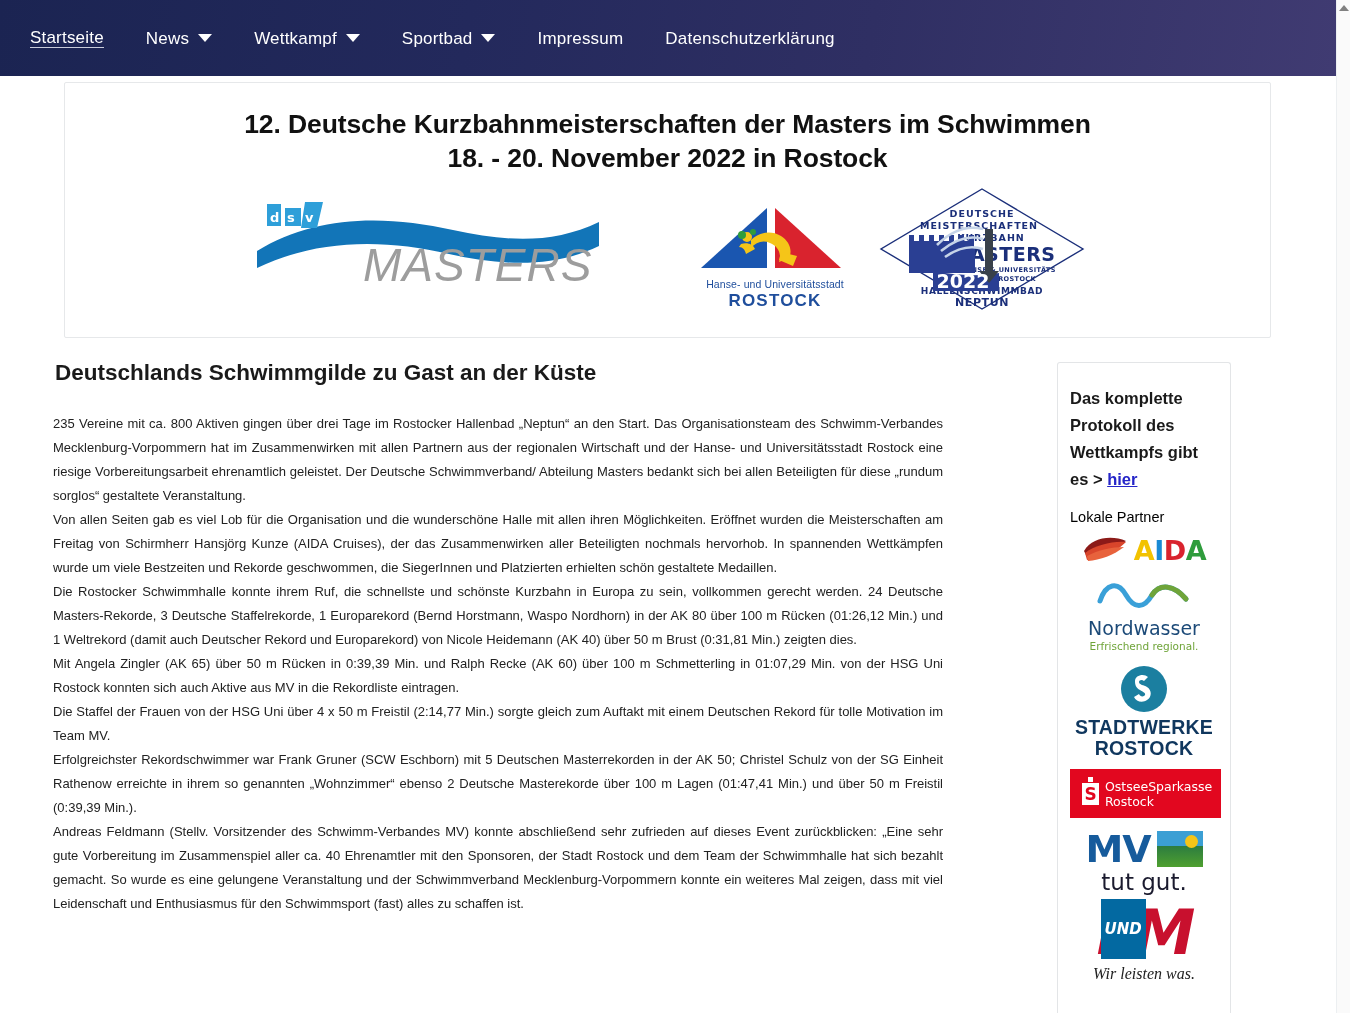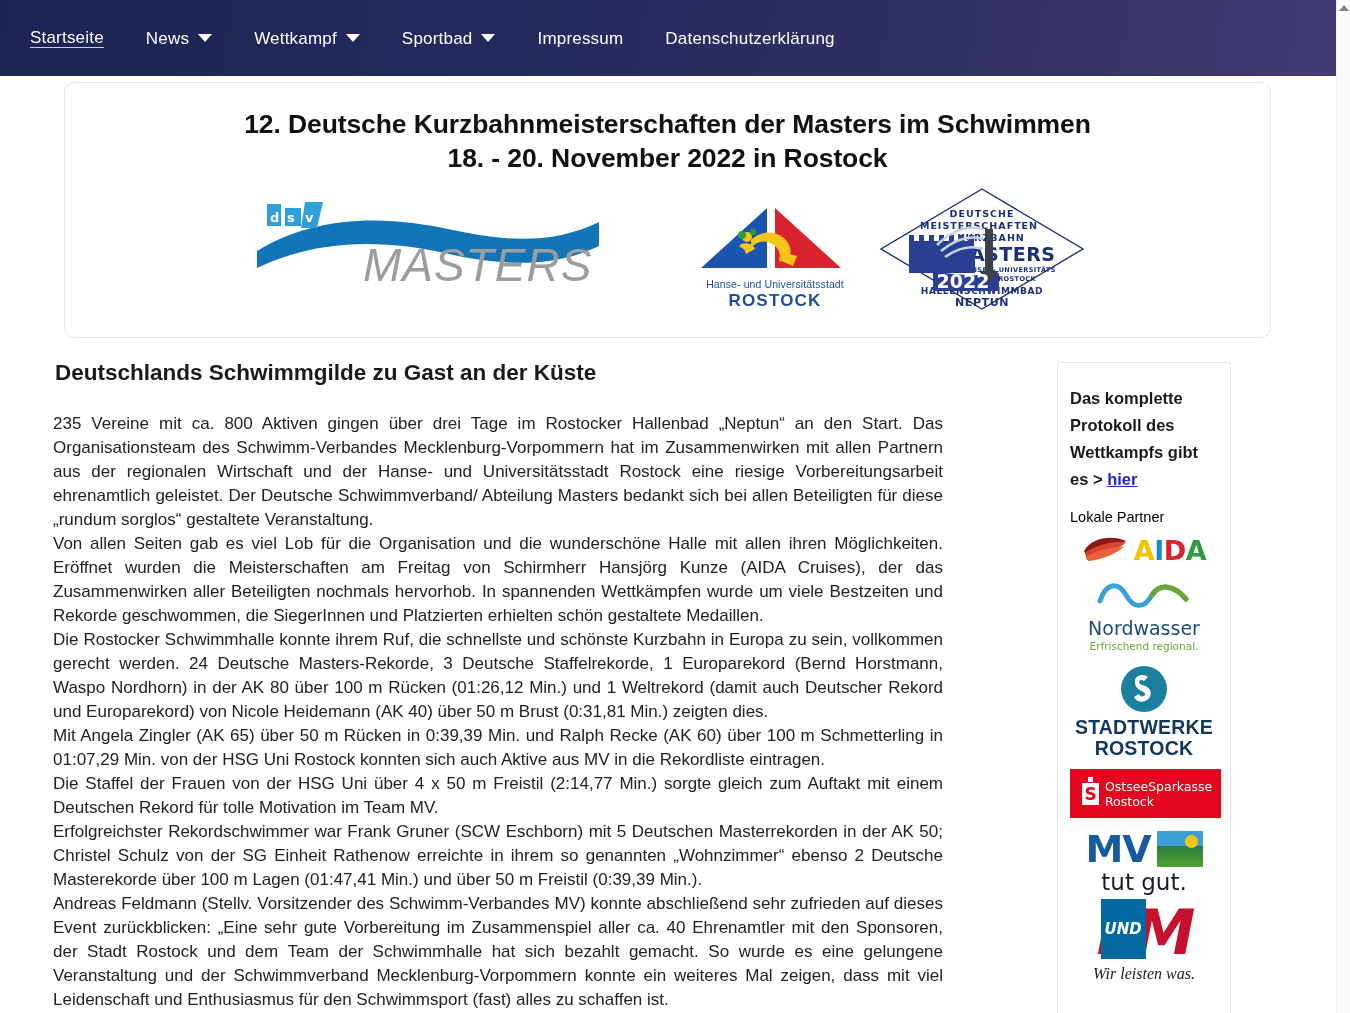--- a/index.html
+++ b/index.html
@@ -57,21 +57,21 @@
     border-bottom: 6px solid #808080;
   }
 
   
   .banner {
     position: absolute;
     left: 64px; top: 82px;
     width: 1207px; height: 256px;
     background: #ffffff;
     border: 1px solid #e6e8ea;
-    border-radius: 10px;
+    border-radius: 2px;
   }
   .banner-title {
     text-align: center;
     font-size: 26.5px;
     font-weight: bold;
     color: #111111;
     margin-top: 24px;
     line-height: 34px;
     letter-spacing: -0.1px;
   }
@@ -105,21 +105,21 @@
     position: absolute;
     left: 53px; top: 360px;
     width: 890px;
   }
   .article-title {
     font-size: 22.5px; font-weight: bold; color: #1a1a1a;
     margin: 0 0 26px 2px;
   }
   .article p {
     margin: 0;
-    font-size: 17px;
+    font-size: 13px;
     line-height: 24px;
     color: #222222;
     text-align: justify;
     text-justify: inter-word;
   }
   .article p + p { margin-top: 0px; }
 
   
   .sidebar {
     position: absolute;

